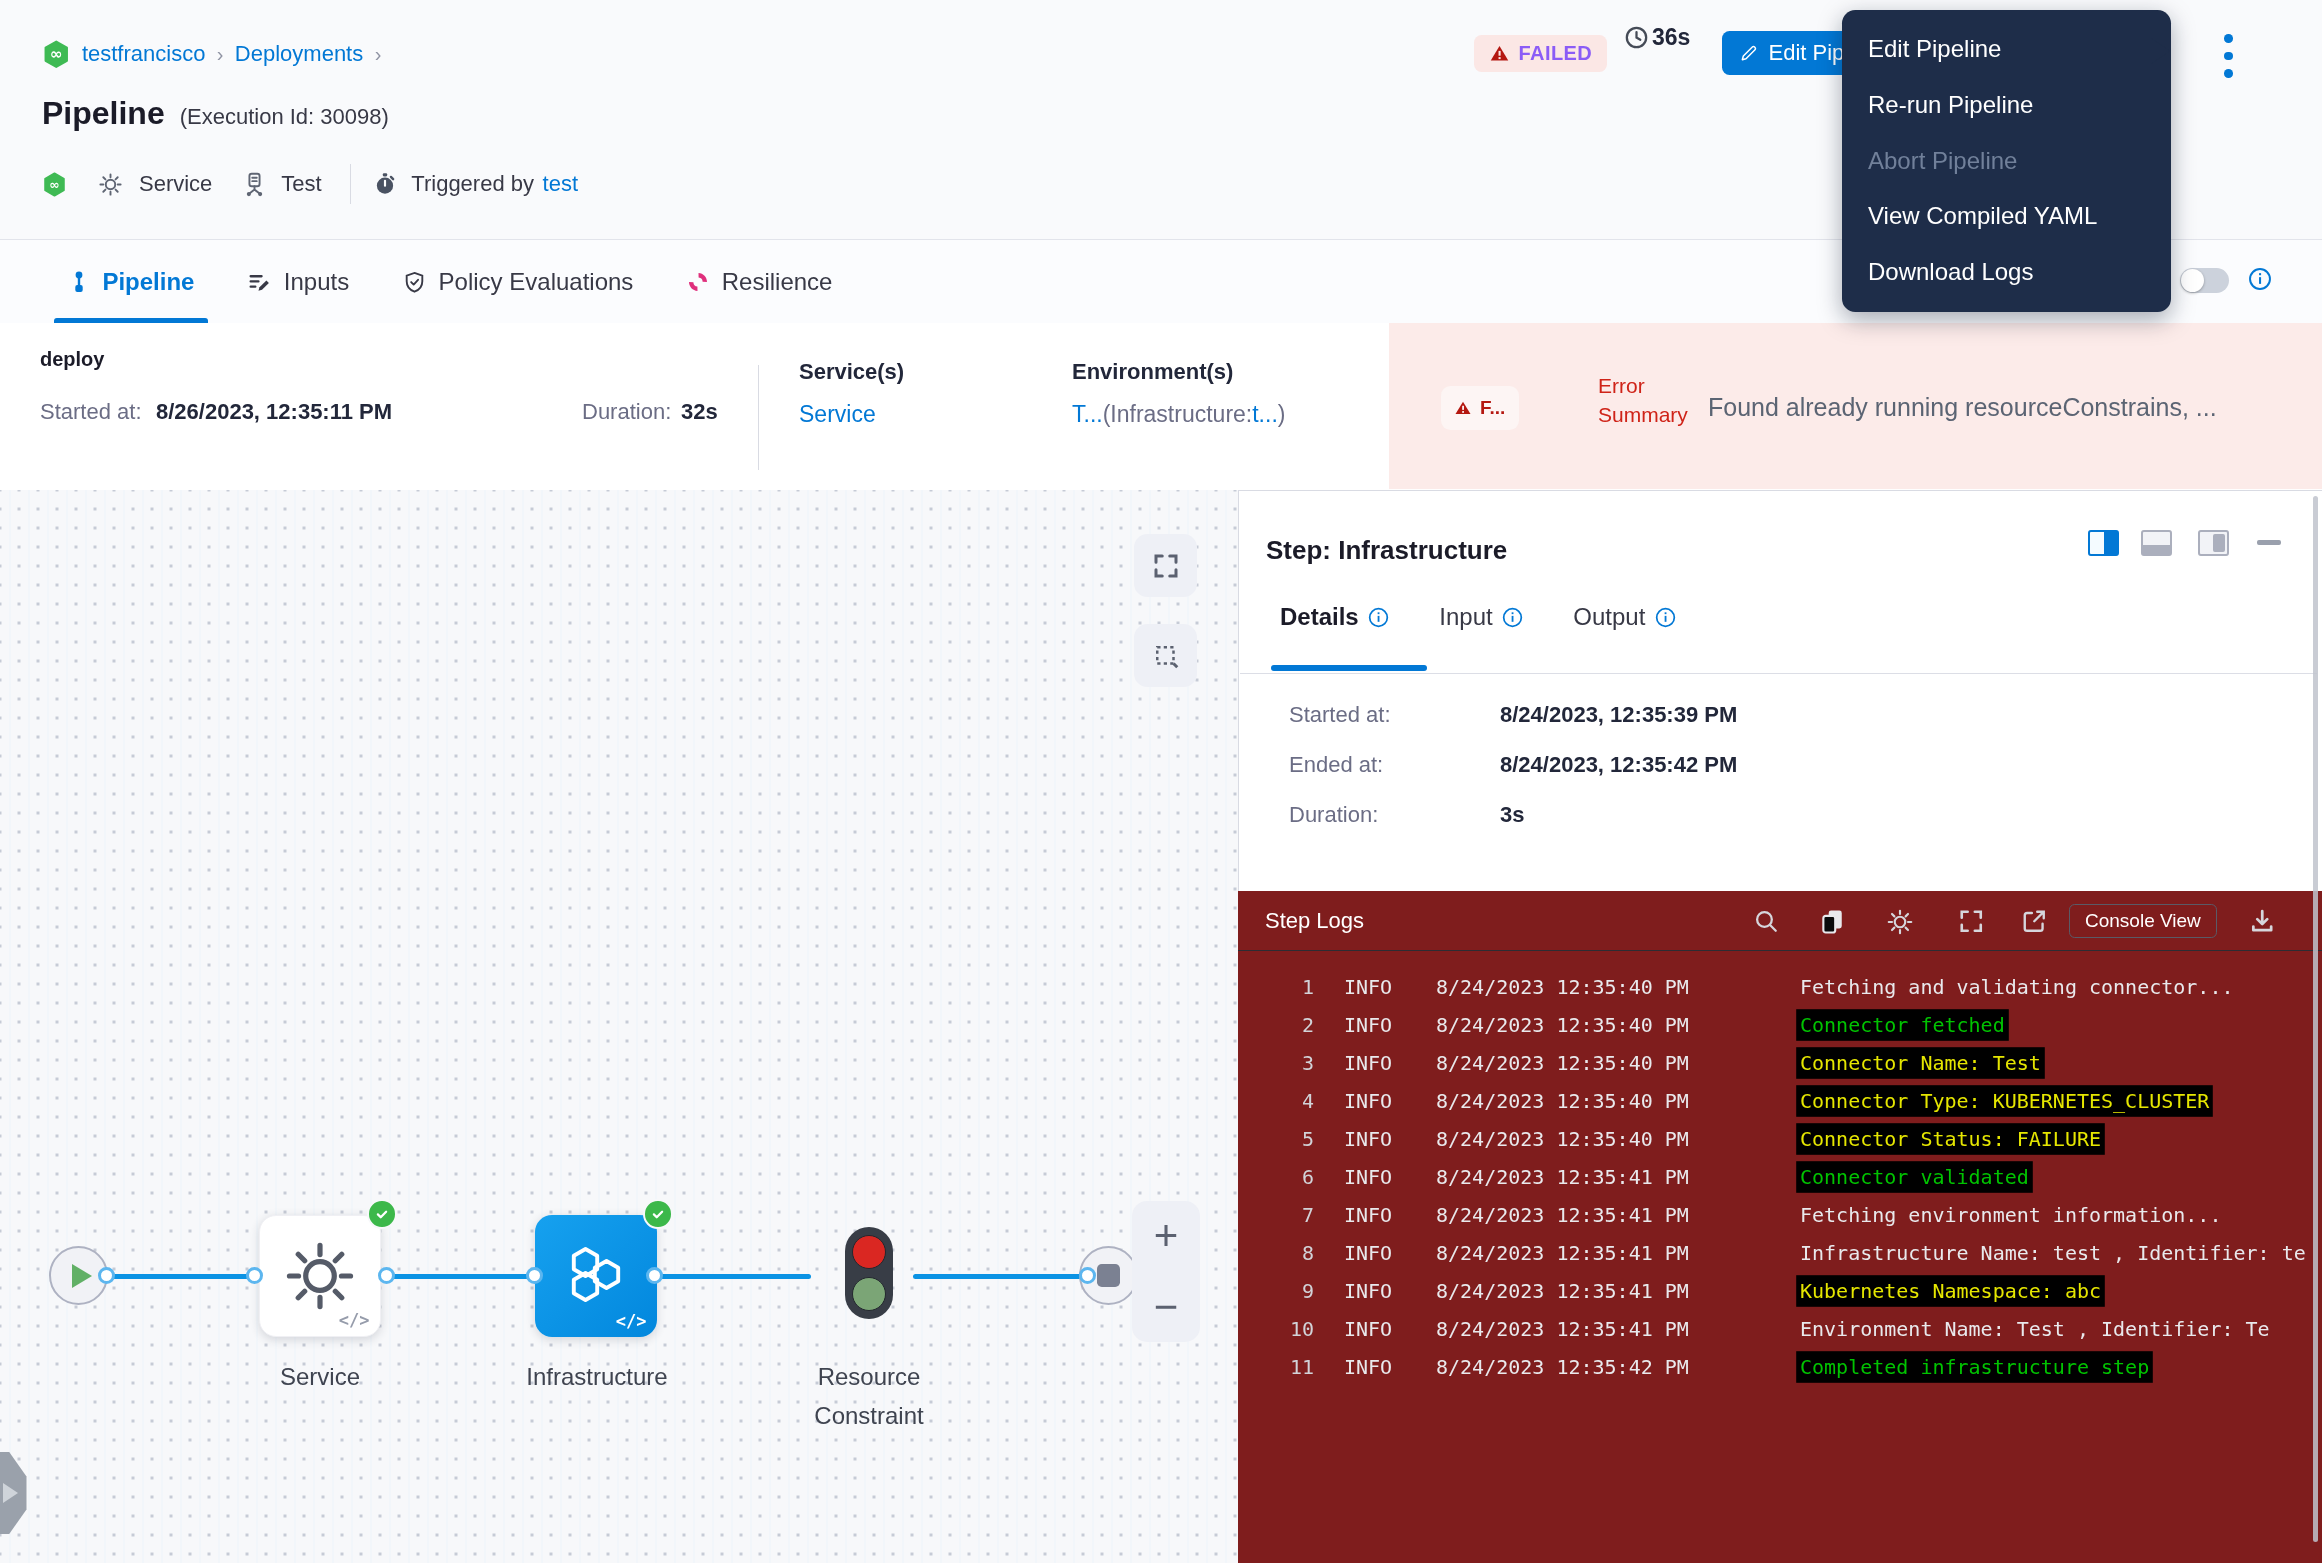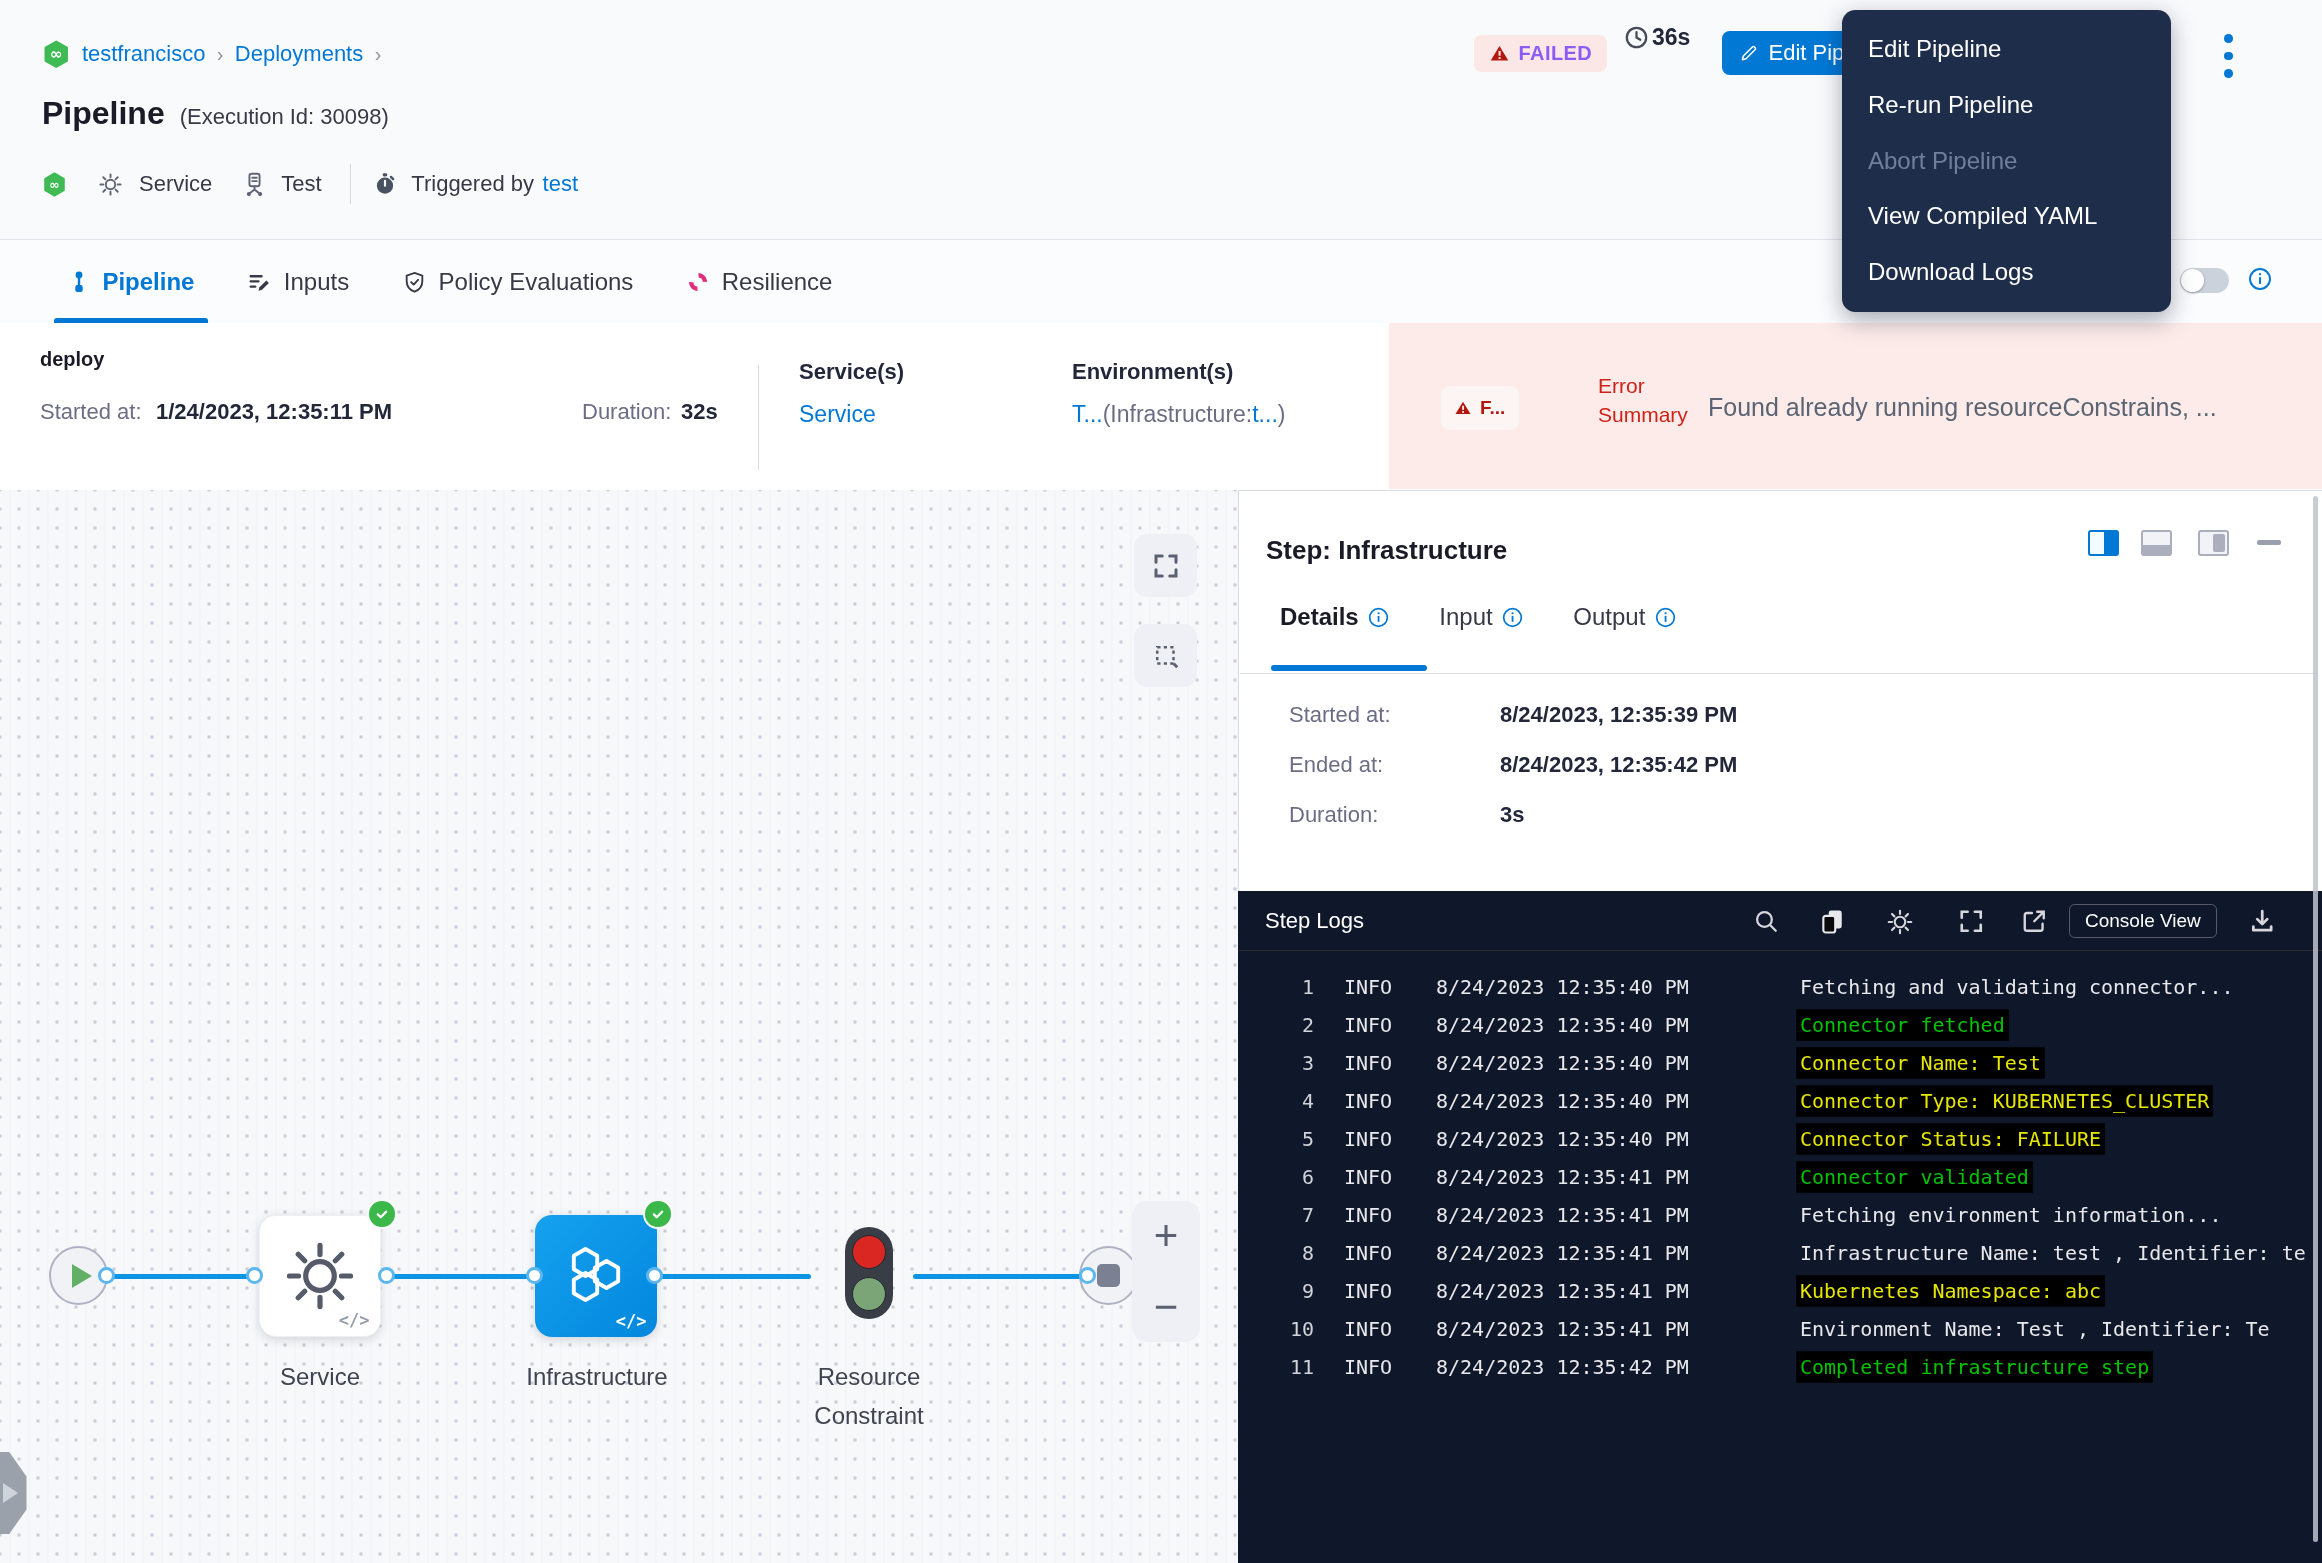--- a/index.html
+++ b/index.html
@@ -94,21 +94,21 @@
   .step-tabs { position:absolute; left:41px; top:112px; display:flex; gap:49px; }
   .step-tab { display:flex; align-items:center; gap:8.6px; font-size:24px; color:#383946; cursor:pointer; }
   .step-tab.active span { font-weight:bold; color:#1b1b28; }
   .step-underline { position:absolute; left:32px; top:174px; width:156px; height:5.7px; background:#0278d5; border-radius:2.9px; }
   .step-divider { position:absolute; left:1px; top:182px; width:1077px; height:1px; background:#dcdee6; }
   .fields { position:absolute; left:50px; top:211px; display:flex; flex-direction:column; gap:24px; }
   .field-row { display:flex; }
   .field-row .kv-label { width:211px; }
 
   
-  .log-panel { position:absolute; left:1238px; top:891px; width:1084px; height:672px; background:#0f172a; }
+  .log-panel { position:absolute; left:1238px; top:891px; width:1084px; height:672px; background:#7f1d1d; }
   .log-header { position:absolute; left:0; top:0; width:100%; height:60px; border-bottom:1px solid #2c2c33; display:flex; align-items:center; }
   .log-title { position:absolute; left:27px; font-size:22px; color:#fff; }
   .log-ic { position:absolute; top:16px; width:28.5px; height:28.5px; color:#d6d6dc; cursor:pointer; }
   .console-btn { position:absolute; left:831px; top:13.3px; height:34px; padding:0 15px; background:transparent; border:1px solid #5a5a66; border-radius:5.7px; color:#fff; font-size:19px; font-family:inherit; cursor:pointer; }
   .log-rows { position:absolute; left:23px; top:77px; right:0; }
   .log-row { display:flex; align-items:center; height:38px; font-family:"DejaVu Sans Mono",monospace; font-size:20px; color:#e9e9ec; white-space:pre; overflow:hidden; }
   .ln { width:53px; text-align:right; color:#d2d3d8; flex:none; }
   .lvl { width:67px; margin-left:30px; flex:none; }
   .lt { width:295px; margin-left:25px; flex:none; }
   .lm { margin-left:69px; flex:none; }
@@ -264,21 +264,21 @@
     <svg width="26" height="26" viewBox="0 0 24 24" fill="none" stroke="#0278d5" stroke-width="1.8">
         <circle cx="12" cy="12" r="9.2"></circle>
         <rect x="11.1" y="10.3" width="1.9" height="6.2" fill="#0278d5" stroke="none"></rect>
         <rect x="11.1" y="6.6" width="1.9" height="1.9" fill="#0278d5" stroke="none"></rect>
       </svg>
   </div>
 
   <section class="stage-bar">
     <div class="stage-name">deploy</div>
     <span class="abs kv-label" style="left:40px;top:76px;">Started at:</span>
-    <span class="abs kv-value" style="left:156px;top:76px;">1/24/2023, 12:35:11 PM</span>
+    <span class="abs kv-value" style="left:156px;top:76px;">8/26/2023, 12:35:11 PM</span>
     <span class="abs kv-label" style="left:582px;top:76px;">Duration:</span>
     <span class="abs kv-value" style="left:681px;top:76px;">32s</span>
     <div class="stage-divider"></div>
 
     <span class="abs col-label" style="left:799px;top:36px;">Service(s)</span>
     <span class="abs link" style="left:799px;top:78px;font-size:23px;">Service</span>
 
     <span class="abs col-label" style="left:1072px;top:36px;">Environment(s)</span>
     <span class="abs" style="left:1072px;top:78px;font-size:23px;color:#6b6d85;">
       <span class="link">T...</span><span>(Infrastructure:</span><span class="link">t...</span><span>)</span>

